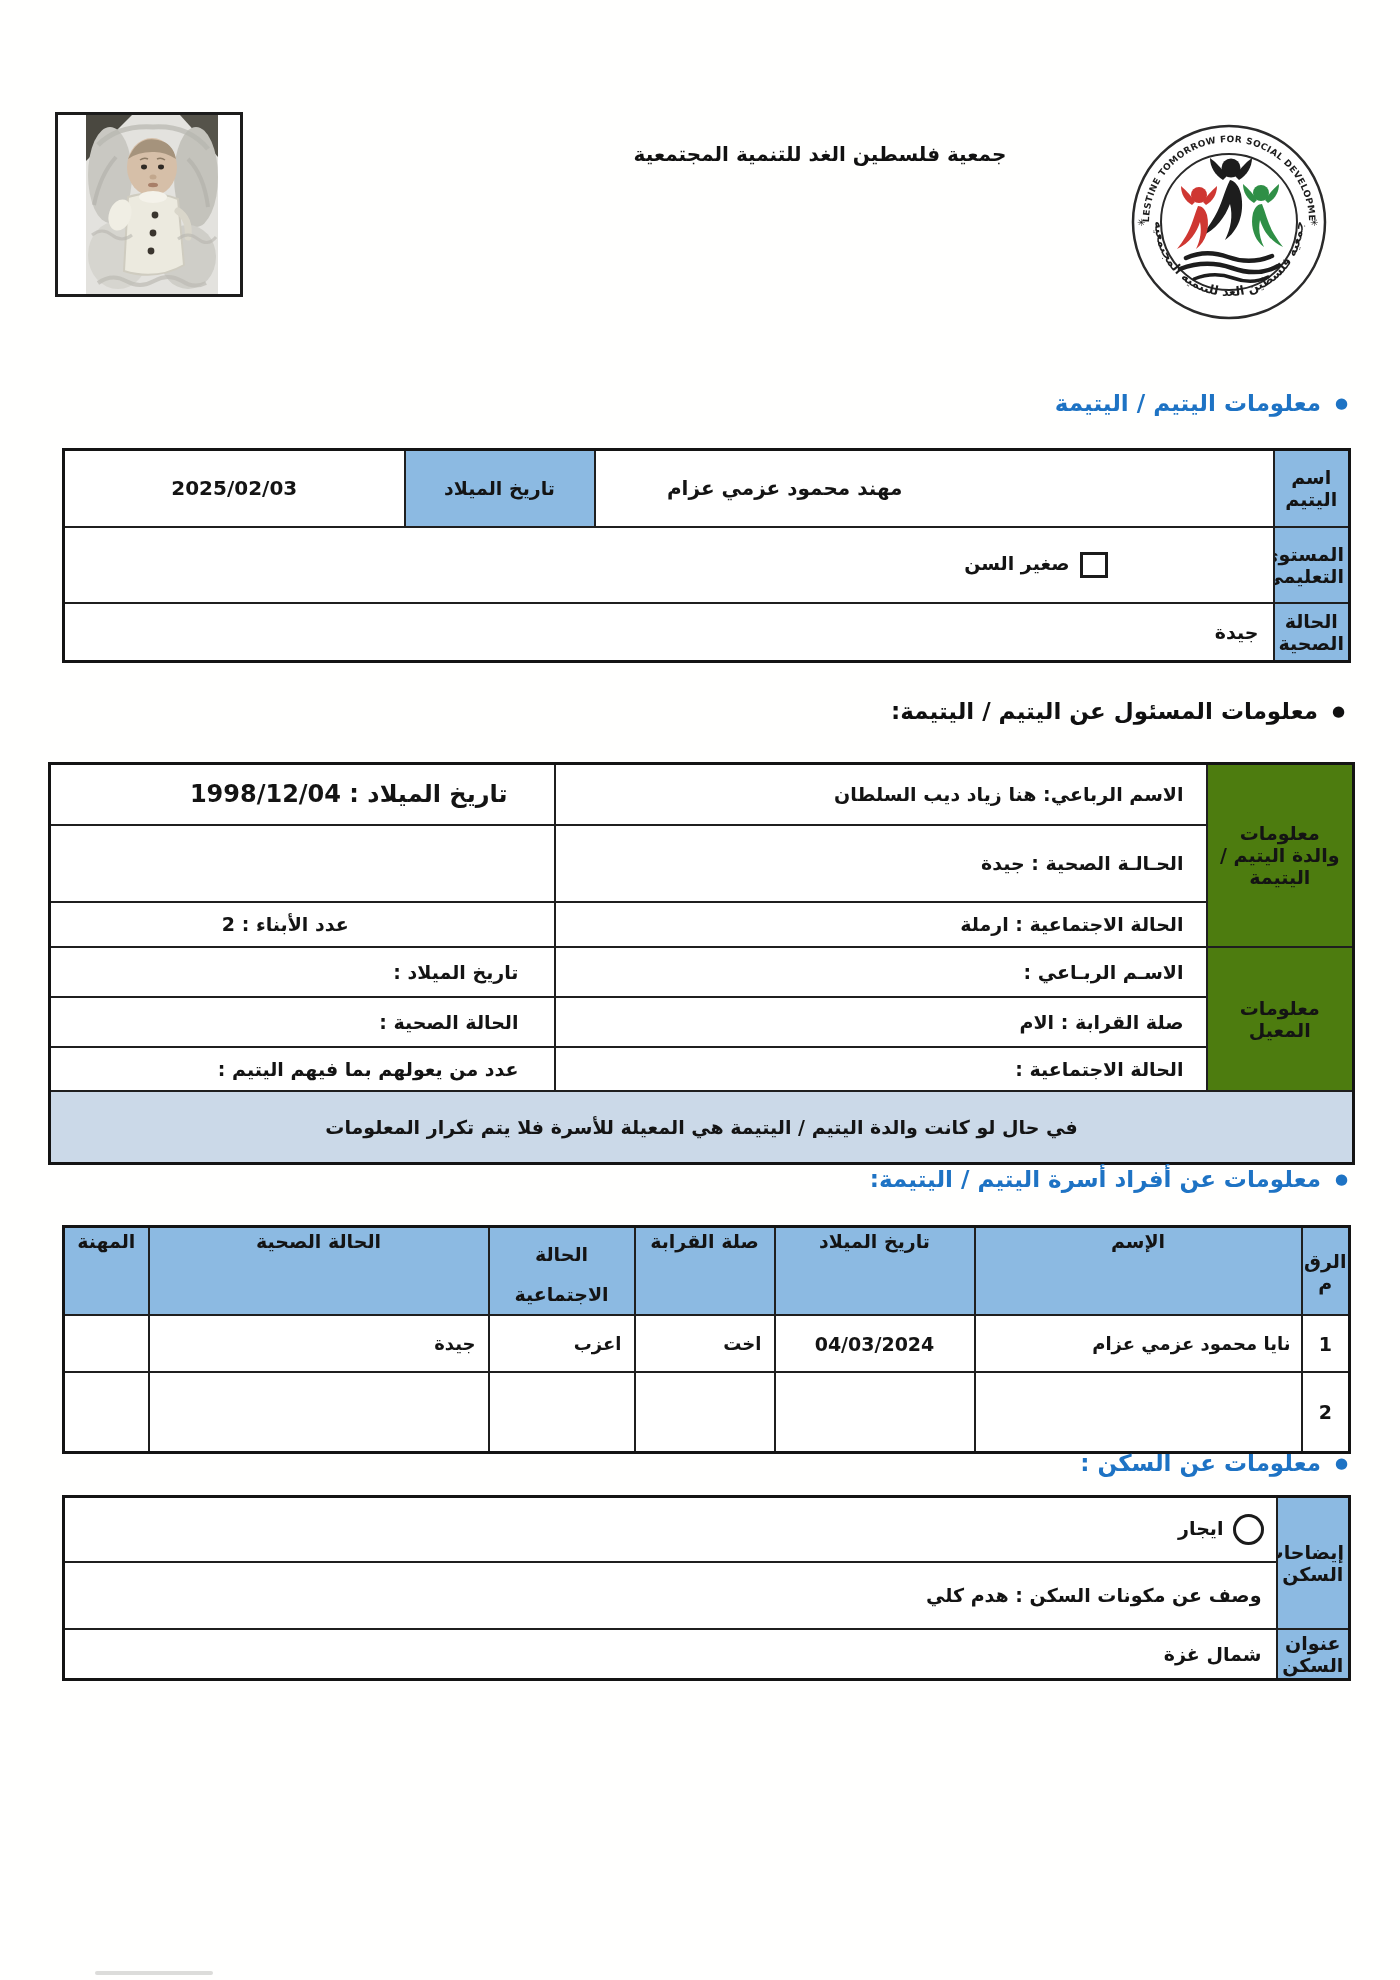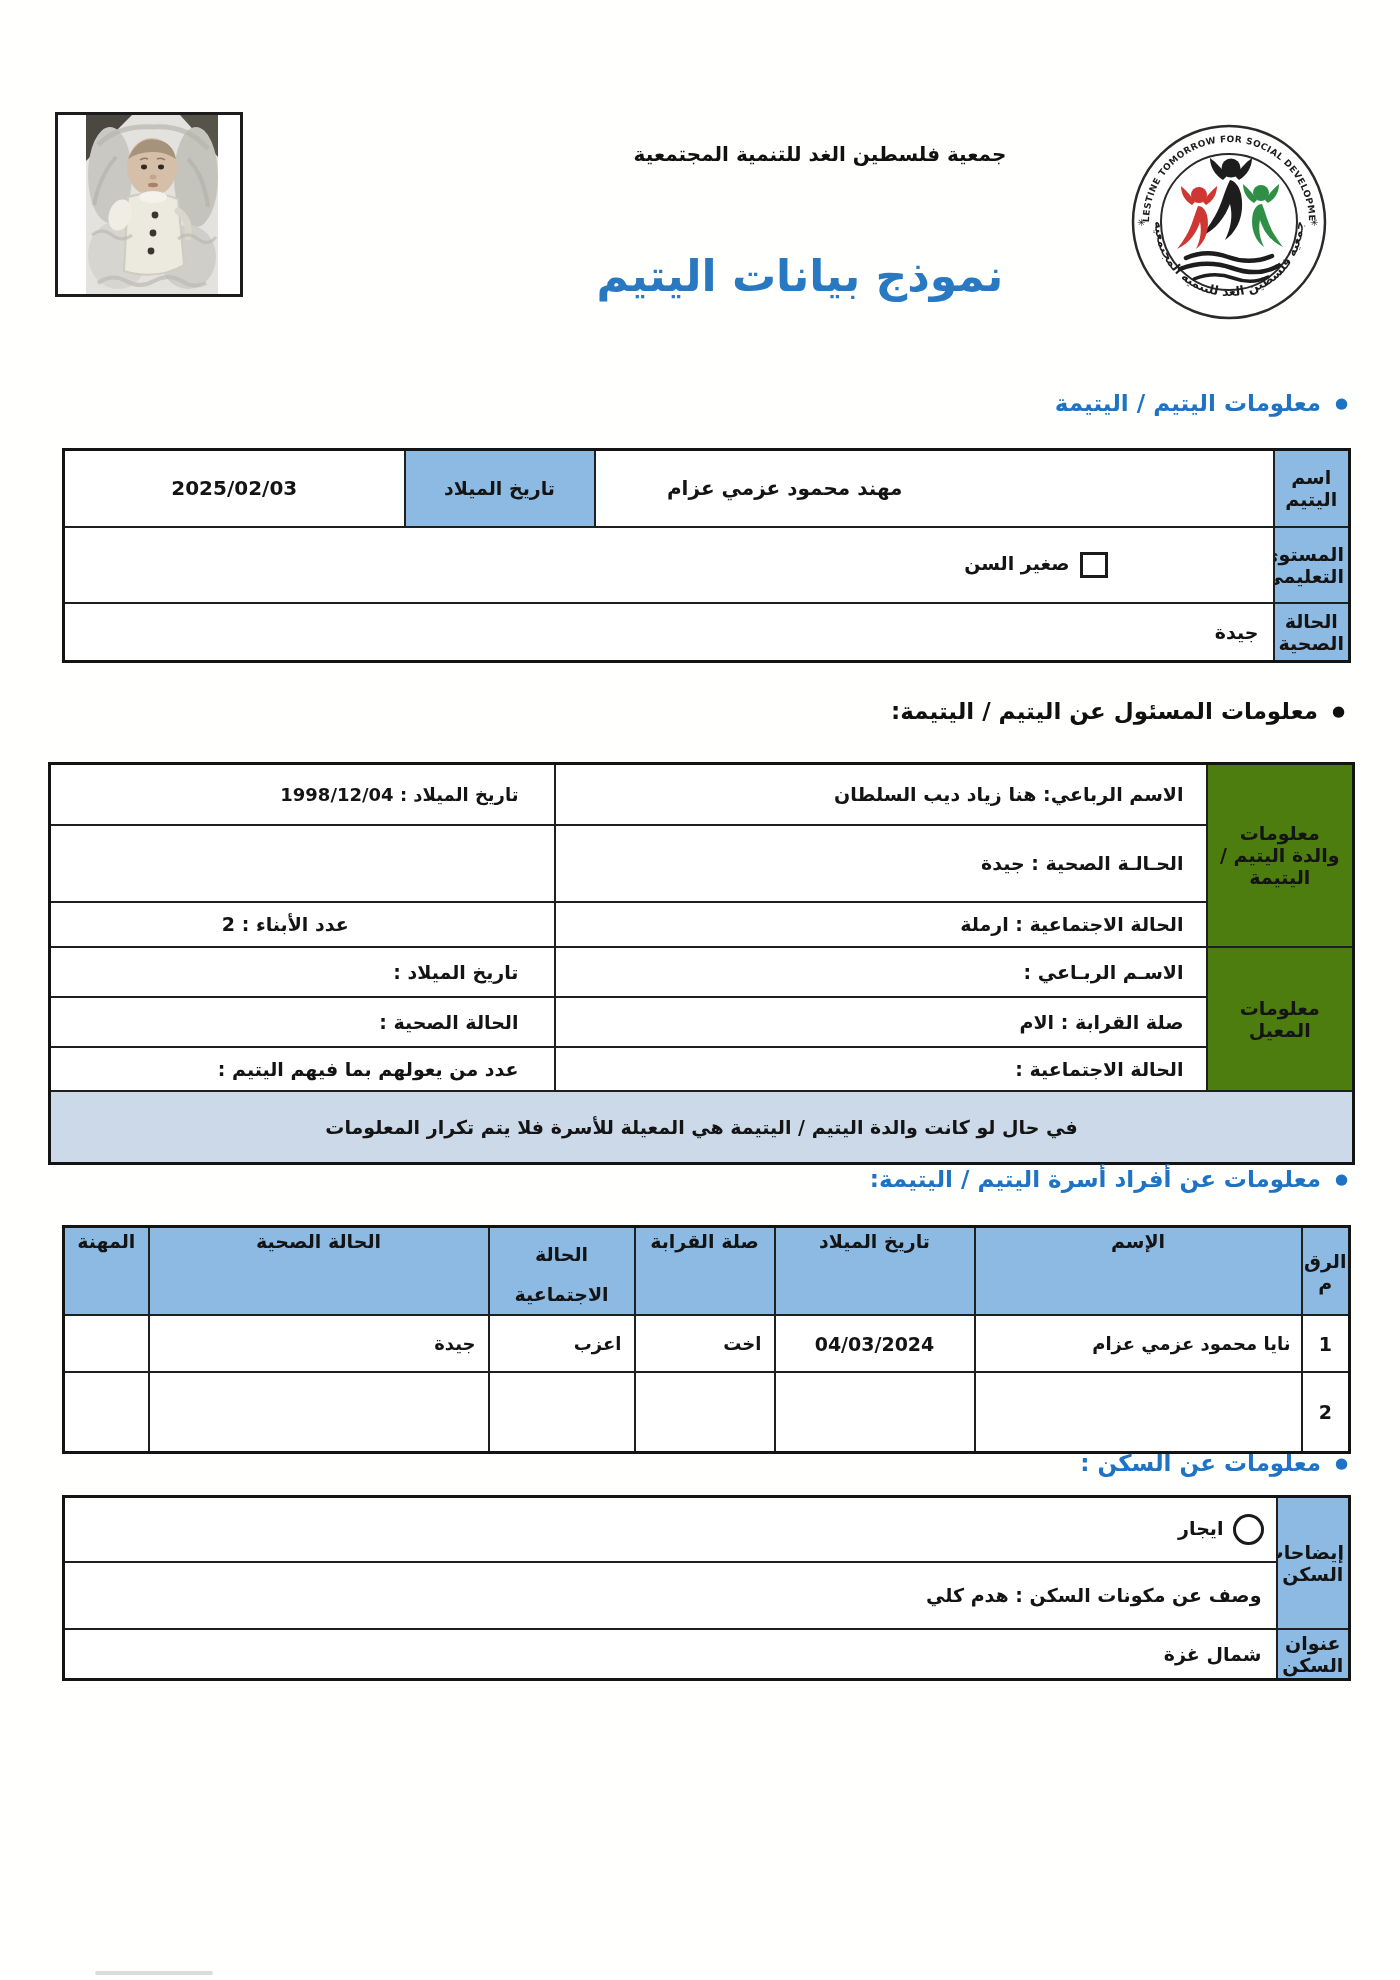--- a/index.html
+++ b/index.html
@@ -82,21 +82,20 @@
       <path d="M120,96 q12,8 10,26" stroke="#d9d6ca" stroke-width="7" fill="none" stroke-linecap="round"></path>
 
       <path d="M34,120 q10,-8 20,0 q10,8 20,0" stroke="#b7b6af" stroke-width="3" fill="none" opacity="0.6"></path>
       <path d="M120,124 q10,-8 20,0 q10,8 18,-2" stroke="#b7b6af" stroke-width="3" fill="none" opacity="0.6"></path>
       <path d="M40,168 q14,-10 28,-2 q14,8 28,0 q14,-8 28,0 q12,8 24,2" stroke="#bcbbb4" stroke-width="4" fill="none" opacity="0.7"></path>
     </svg>
   </div>
 
   <div class="abs" id="org-name">جمعية فلسطين الغد للتنمية المجتمعية</div>
 
-  <div class="abs" id="form-title">نموذج بيانات اليتيم</div>
 
   <div class="abs" id="logo-wrap">
     <svg width="202" height="208" viewBox="0 0 202 208">
       <circle cx="101" cy="104" r="96" fill="#fff" stroke="#2a2a2a" stroke-width="2.5"></circle>
       <circle cx="101" cy="104" r="68" fill="#fff" stroke="#2a2a2a" stroke-width="2"></circle>
       <defs>
         <path id="arcTop" d="M 21 104 A 80 80 0 0 1 181 104"></path>
         <path id="arcBot" d="M 27 104 A 74 74 0 0 0 175 104"></path>
       </defs>
       <text font-size="9" font-weight="700" letter-spacing="0.4" fill="#1d1d1d">
@@ -172,21 +171,21 @@
   <table class="abs" dir="rtl" style="left:48px;top:762px;width:1304px;">
     <colgroup>
         <col style="width:147px">
         <col style="width:652px">
         <col style="width:505px">
       </colgroup>
     <tbody>
         <tr style="height:61px">
       <td class="groupcell" rowspan="3">معلومات والدة اليتيم / اليتيمة</td>
       <td class="valcell r" style="padding-right:22px;font-size:19px;">الاسم الرباعي:  هنا زياد ديب السلطان</td>
-      <td class="valcell r" style="padding-right:35px;font-size:18px;">تاريخ الميلاد  :    1998/12/04</td>
+      <td class="valcell r" style="padding-right:46px;font-size:24px;">تاريخ الميلاد  :    1998/12/04</td>
     </tr>
     <tr style="height:77px">
       <td class="valcell r" style="padding-right:22px;font-size:19px;">الحـالـة الصحية   :   جيدة</td>
       <td class="valcell"></td>
     </tr>
     <tr style="height:45px">
       <td class="valcell r" style="padding-right:22px;font-size:19px;">الحالة الاجتماعية : ارملة</td>
       <td class="valcell r" style="padding-right:35px;font-size:19px;text-align:center;">عدد الأبناء  :  2</td>
     </tr>
     <tr style="height:50px">

